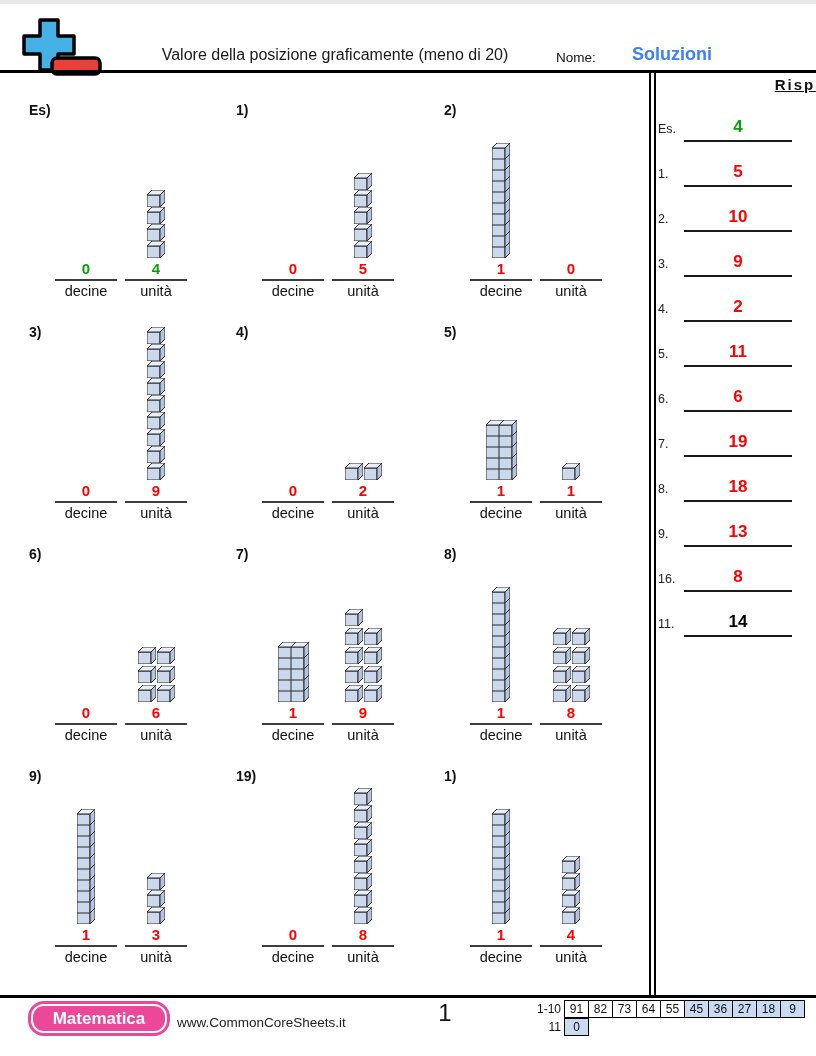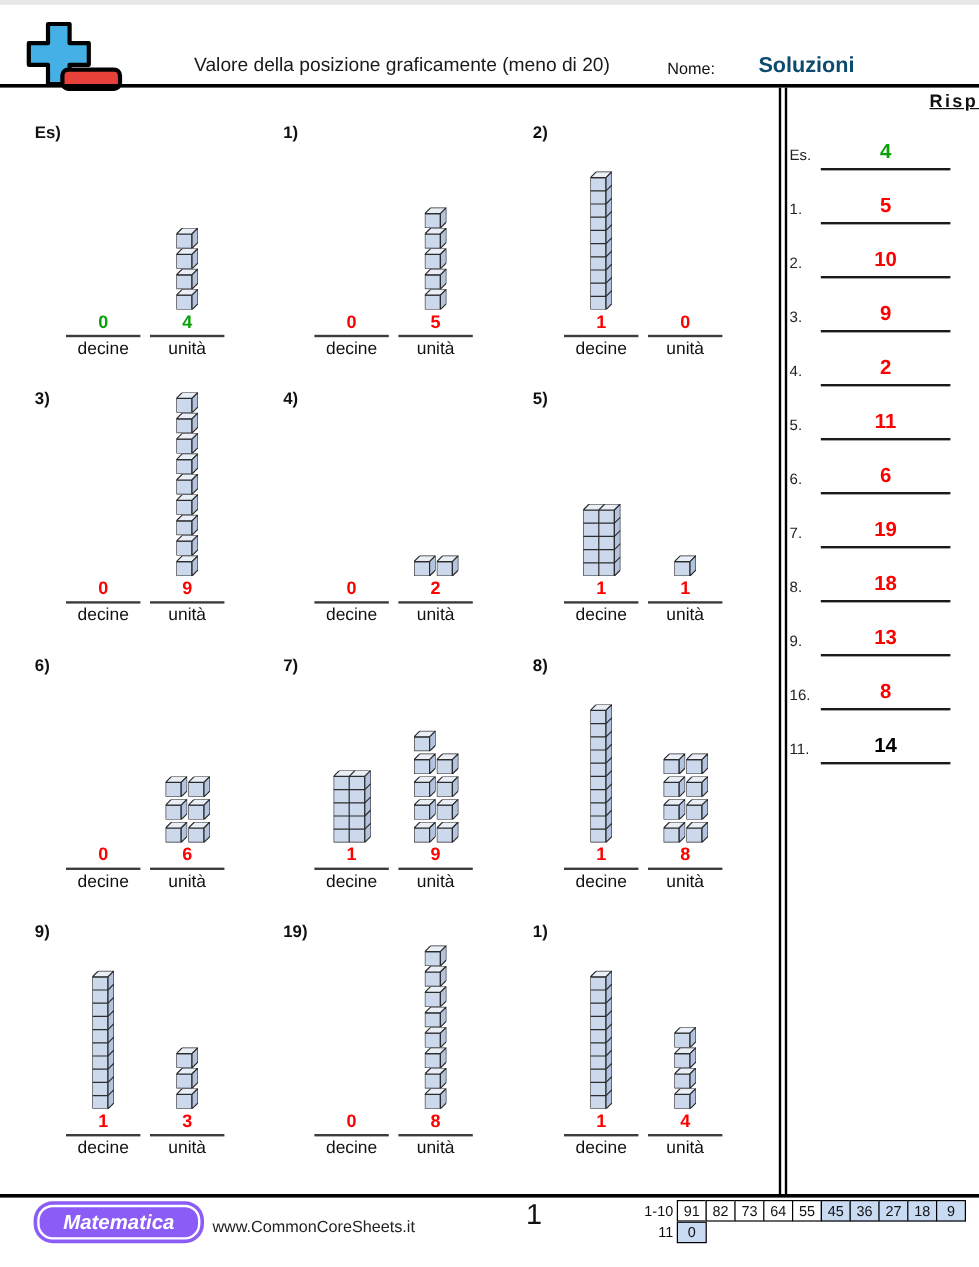--- a/index.html
+++ b/index.html
@@ -31,22 +31,22 @@
                  font-size:15px;font-weight:bold;text-decoration:underline;letter-spacing:2px;padding-left:38px;}
   .ans-row{position:absolute;left:0;width:100%;height:26px;}
   .ans-row .alabel{position:absolute;left:8px;bottom:6px;font-size:12.5px;color:#222;}
   .ans-row .aline{position:absolute;left:34px;top:0;width:108px;height:24px;
                   border-bottom:2px solid #1a1a1a;text-align:center;
                   font-size:17px;font-weight:bold;line-height:22px;}
   .divider-line{position:absolute;top:69px;width:2px;height:924px;background:#000;}
 
   
   .footer-rule{position:absolute;left:0;top:991px;width:816px;height:3px;background:#000;}
-  .brand{position:absolute;left:28px;top:997px;width:142px;height:35px;background:#8b5cf6;
-         border-radius:16px;font-style:italic;}
+  .brand{position:absolute;left:28px;top:997px;width:142px;height:35px;background:#ec4899;
+         border-radius:16px;}
   .brand-inner{position:absolute;left:3px;top:3px;right:3px;bottom:3px;border:2px solid #fff;
          border-radius:13px;color:#fff;font-weight:bold;font-size:17px;text-align:center;
          line-height:25px;}
   .website{position:absolute;left:177px;top:1011px;font-size:13.5px;color:#222;}
   .page-num{position:absolute;left:425px;top:995px;width:40px;text-align:center;font-size:24px;}
   .score{position:absolute;left:528px;top:996px;}
   .score-row{display:flex;height:18px;}
   .score-row .slabel{width:33px;text-align:right;padding-right:4px;font-size:12px;line-height:18px;}
   .score-cell{width:23px;height:16px;border:1px solid #000;margin-left:-1px;text-align:center;
               font-size:12px;line-height:16px;background:#fff;}
@@ -55,21 +55,21 @@
 <body>
 
 <div class="page">
 
   <svg class="logo" width="92" height="64" viewBox="0 0 92 64">
     <path d="M26,3 h18 v16 h16 v18 h-16 v16 h-18 v-16 h-16 v-18 h16 z" fill="#45b0e5" stroke="#000" stroke-width="3.5" stroke-linejoin="round"></path>
     <rect x="38" y="41" width="48" height="16" rx="5" fill="#e8413c" stroke="#000" stroke-width="3.5"></rect>
   </svg>
   <div class="title">Valore della posizione graficamente (meno di 20)</div>
   <div class="name-label">Nome:</div>
-  <div class="solutions" id="solutions" style="color: #0c4a6e;">Soluzioni</div>
+  <div class="solutions" id="solutions" style="color: #3b82f6;">Soluzioni</div>
   <div class="header-rule"></div>
 
   <div id="problems">
       <div class="problem" style="left: 25px; top: 98px;">
         <div class="p-label">Es)</div>
         <div style="position: absolute; width: 18px; height: 68px; left: 122px; top: 88px;">
           <svg width="18" height="17" viewBox="0 0 18 17" style="position: absolute; left: 0px; top: 0px;">
             <path d="M0,5 L13,5 L13,17 L0,17 Z" fill="#ccd8ec" stroke="#2b2b2b" stroke-width="1" stroke-linejoin="round"></path>
             <path d="M0,5 L5,0 L18,0 L13,5 Z" fill="#e9eef7" stroke="#2b2b2b" stroke-width="1" stroke-linejoin="round"></path>
             <path d="M13,5 L18,0 L18,12 L13,17 Z" fill="#b4c4e0" stroke="#2b2b2b" stroke-width="1" stroke-linejoin="round"></path>

